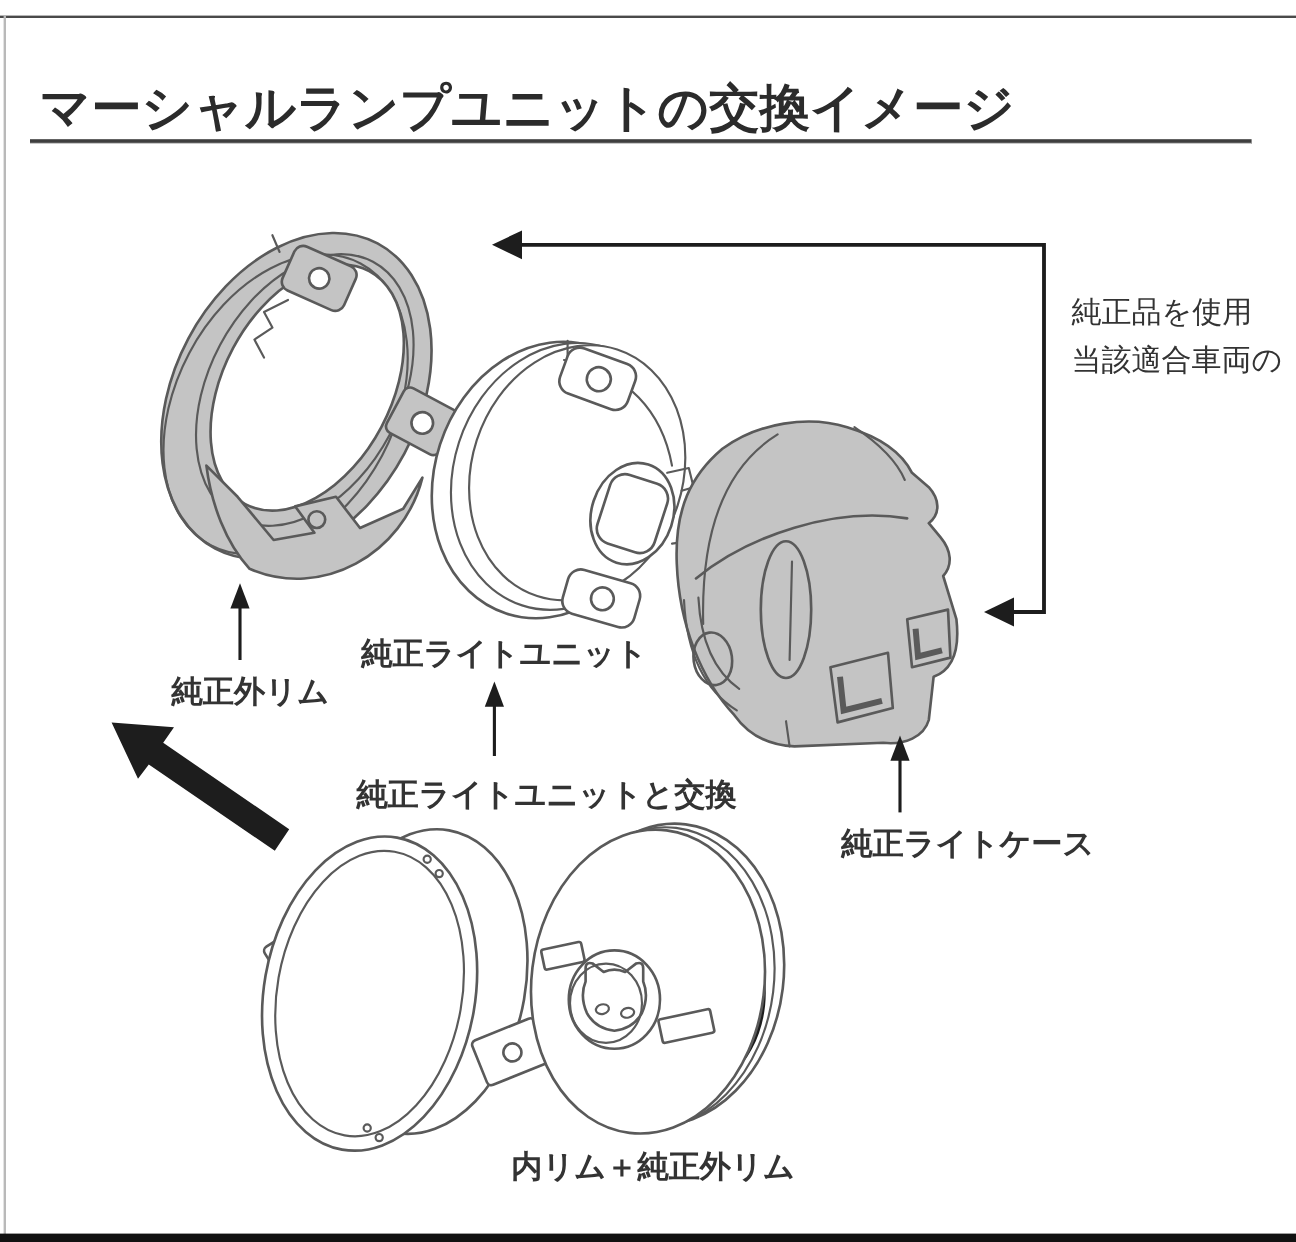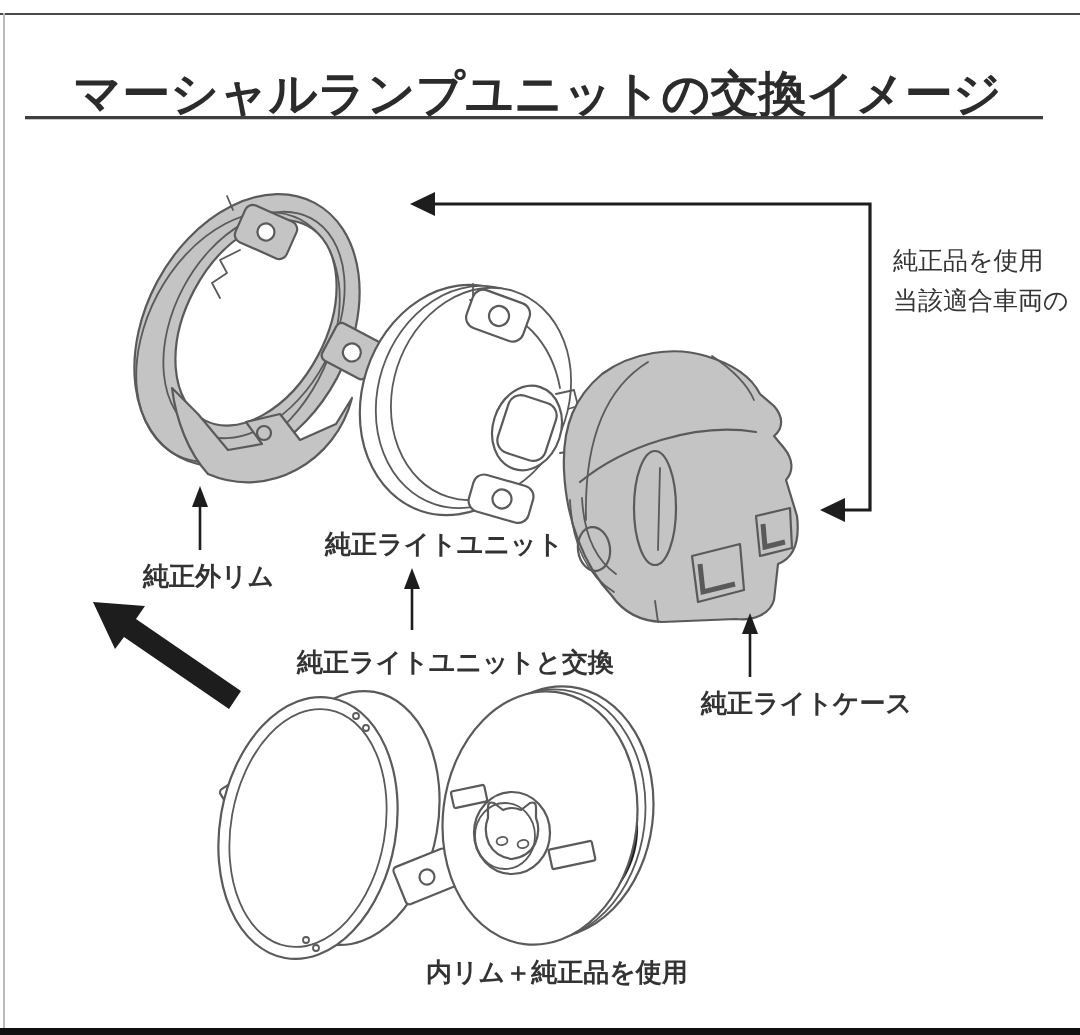--- a/index.html
+++ b/index.html
@@ -19,43 +19,42 @@
   .frame-left {
     position: absolute; left: 3px; top: 13px; width: 2px; height: 1022px;
     background: #b9b9b9;
   }
   .frame-bottom {
     position: absolute; left: 0; top: 1028px; width: 1080px; height: 7px;
     background: #111111;
   }
   .title {
     position: absolute; left: 33px; top: 62px;
-    font-size: 48px; font-weight: bold; letter-spacing: 0px;
+    font-size: 42px; font-weight: bold; letter-spacing: 0px;
     color: var(--title-color, #2b2b2b);
     white-space: nowrap;
-    margin-left: 40px;
   }
   .title-rule {
     position: absolute; left: 25px; top: 116px; width: 1018px; height: 3px;
     background: var(--rule-color, #3f3f3f);
     border-bottom: 1px solid #c9c9c9;
   }
   .note {
     position: absolute; left: 893px; top: 240px;
     font-size: 25px; line-height: 40px; font-weight: 500;
     white-space: nowrap;
   }
   .part-label {
     position: absolute;
     font-size: 26px; font-weight: 600;
     white-space: nowrap;
     color: var(--text-color, #333333);
   }
   #lbl-outer-rim   { left: 143px; top: 559px; }
-  #lbl-light-unit  { left: 325px; top: 527px; text-align: right; }
+  #lbl-light-unit  { left: 301px; top: 527px; text-align: right; }
   #lbl-replace     { left: 297px; top: 645px; }
   #lbl-light-case  { left: 660px; top: 686px; margin-left: 41px; }
   #lbl-inner-rim   { left: 426px; top: 955px; }
 
   svg.diagram { position: absolute; left: 0; top: 0; }
 
   .p-fill  { fill: var(--part-gray, #c4c4c4); }
   .w-fill  { fill: #ffffff; }
   .no-fill { fill: none; }
   .oln  { stroke: var(--part-outline, #5a5a5a); stroke-width: 2.2;
@@ -226,14 +225,14 @@
 
   <div class="note">
     <div>純正品を使用</div>
     <div>当該適合車両の</div>
   </div>
 
   <div id="lbl-outer-rim" class="part-label">純正外リム</div>
   <div id="lbl-light-unit" class="part-label">純正ライトユニット</div>
   <div id="lbl-replace" class="part-label">純正ライトユニットと交換</div>
   <div id="lbl-light-case" class="part-label">純正ライトケース</div>
-  <div id="lbl-inner-rim" class="part-label">内リム＋純正品を使用</div>
+  <div id="lbl-inner-rim" class="part-label">内リム＋純正外リム</div>
 </div>
 
 </body></html>

